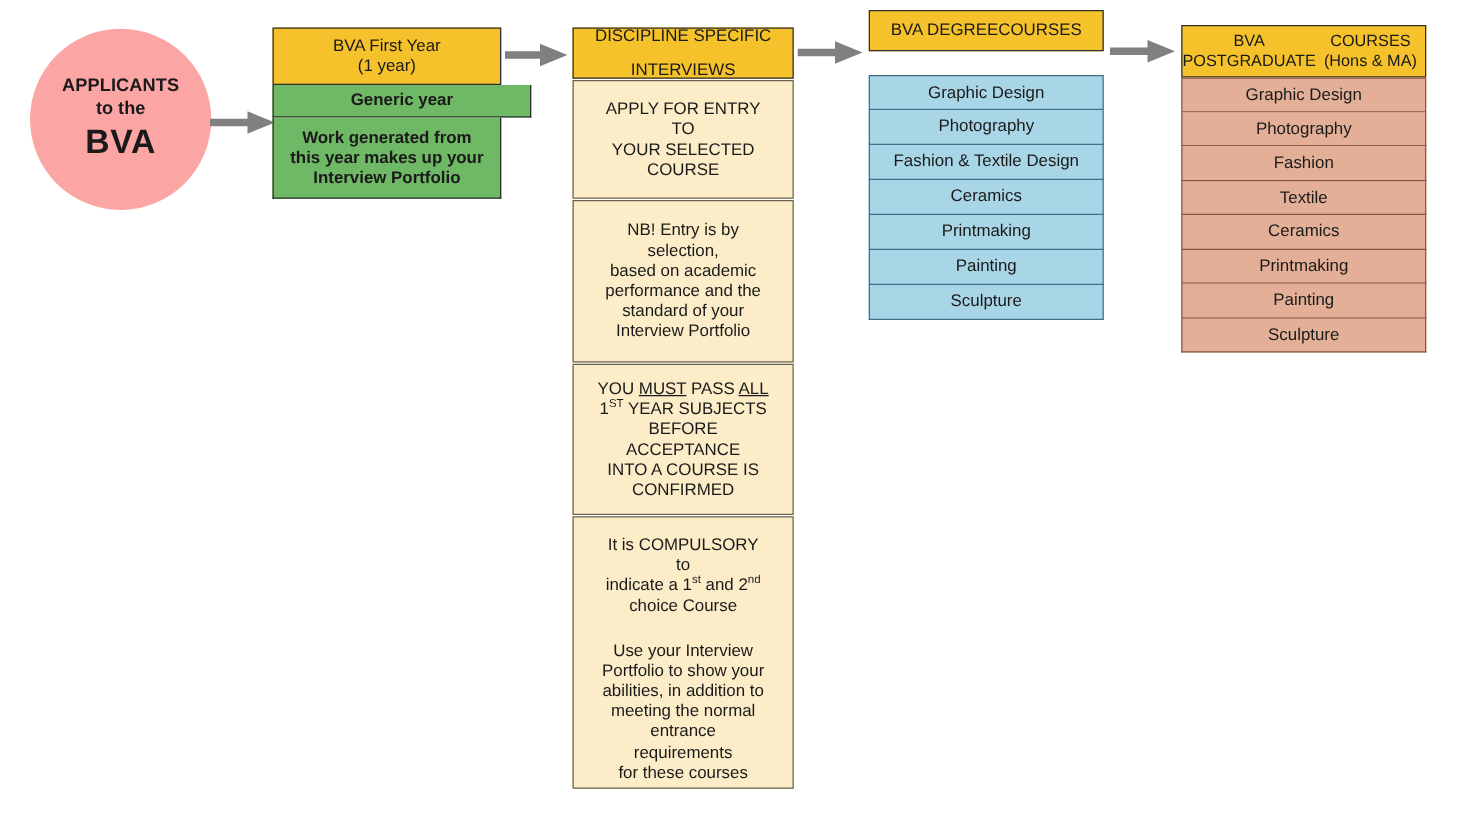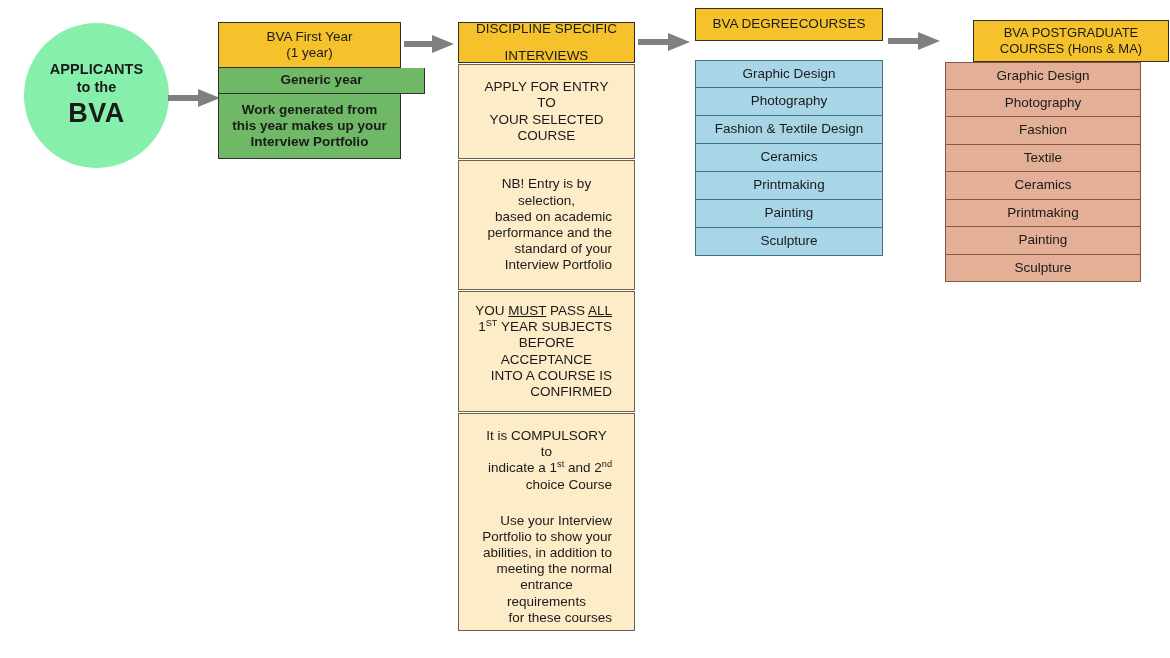--- a/index.html
+++ b/index.html
@@ -24,21 +24,21 @@
   }
 
   
   .circle {
     position: absolute;
     left: 24px;
     top: 23px;
     width: 145px;
     height: 145px;
     border-radius: 50%;
-    background: #86efac;
+    background: #fca5a5;
     display: flex;
     flex-direction: column;
     align-items: center;
     justify-content: center;
     text-align: center;
     line-height: 1.18;
   }
   .circle .l1 { font-size: 14.5px; font-weight: 600; letter-spacing: .1px; }
   .circle .l2 { font-size: 14.5px; font-weight: 600; }
   .circle .l3 { font-size: 27px; font-weight: 700; margin-top: 2px; letter-spacing: .5px; }
@@ -66,21 +66,20 @@
     border-top: none;
     font-weight: 600;
     font-size: 13.5px;
   }
   .cream {
     background: #FCEDC8;
     border: 1.4px solid #6b6251;
     font-size: 13.5px;
     font-weight: 500;
     padding: 4px 22px;
-    align-items: flex-end;
   }
   .blue {
     background: #A8D6E6;
     border: 1.4px solid #3f7186;
     border-top: none;
     font-size: 13.5px;
     font-weight: 500;
   }
   .blue.first { border-top: 1.4px solid #3f7186; }
   .salmon {
@@ -218,21 +217,21 @@
   <div class="box blue" style="left:695px; top:228px; width:188px; height:28px;">
     <span>Sculpture</span>
   </div>
 
   <div class="arrow" style="left:888px; top:30px; width:54px;">
     <svg width="54" height="22" viewBox="0 0 54 22">
       <path d="M0 8 L30 8 L30 2 L52 11 L30 20 L30 14 L0 14 Z" fill="#808080"></path>
     </svg>
   </div>
 
-  <div class="box hdr-yellow stack-title" style="left:945px; top:20px; width:196px; height:42px; flex-direction:column; font-size:13px;margin-left:28px;">
+  <div class="box hdr-yellow stack-title" style="left:945px; top:20px; width:196px; height:42px; flex-direction:row; font-size:13px;">
     <div>BVA POSTGRADUATE</div>
     <div>COURSES (Hons &amp; MA)</div>
   </div>
   <div class="box salmon first" style="left:945px; top:62px; width:196px; height:27.5px;">
     <span>Graphic Design</span>
   </div>
   <div class="box salmon" style="left:945px; top:89.5px; width:196px; height:27.5px;">
     <span>Photography</span>
   </div>
   <div class="box salmon" style="left:945px; top:144.5px; width:196px; height:27.5px;">

